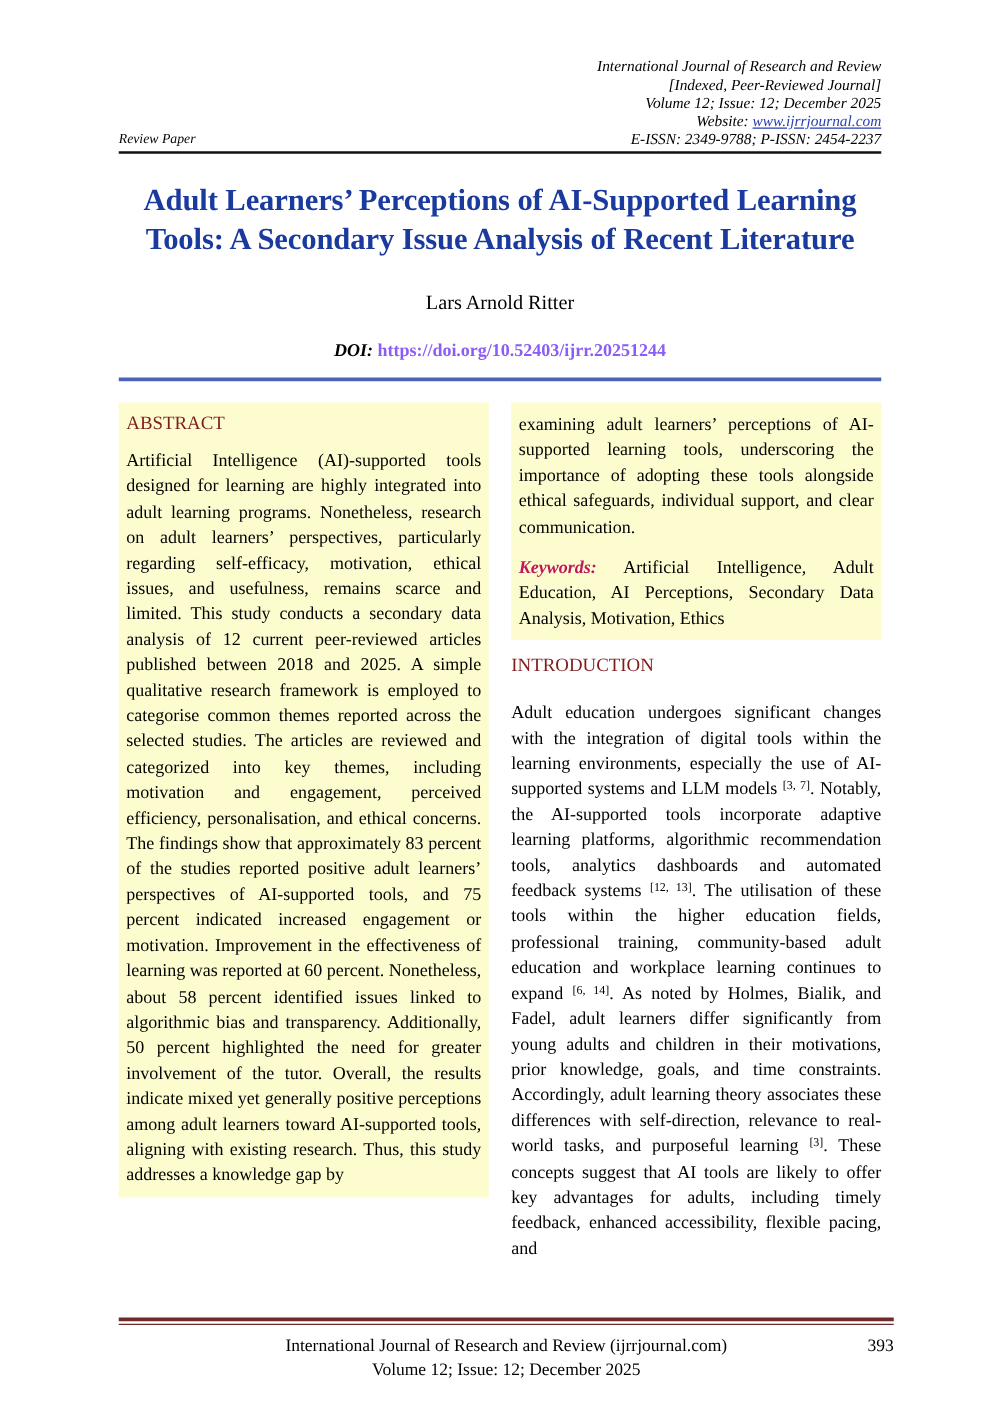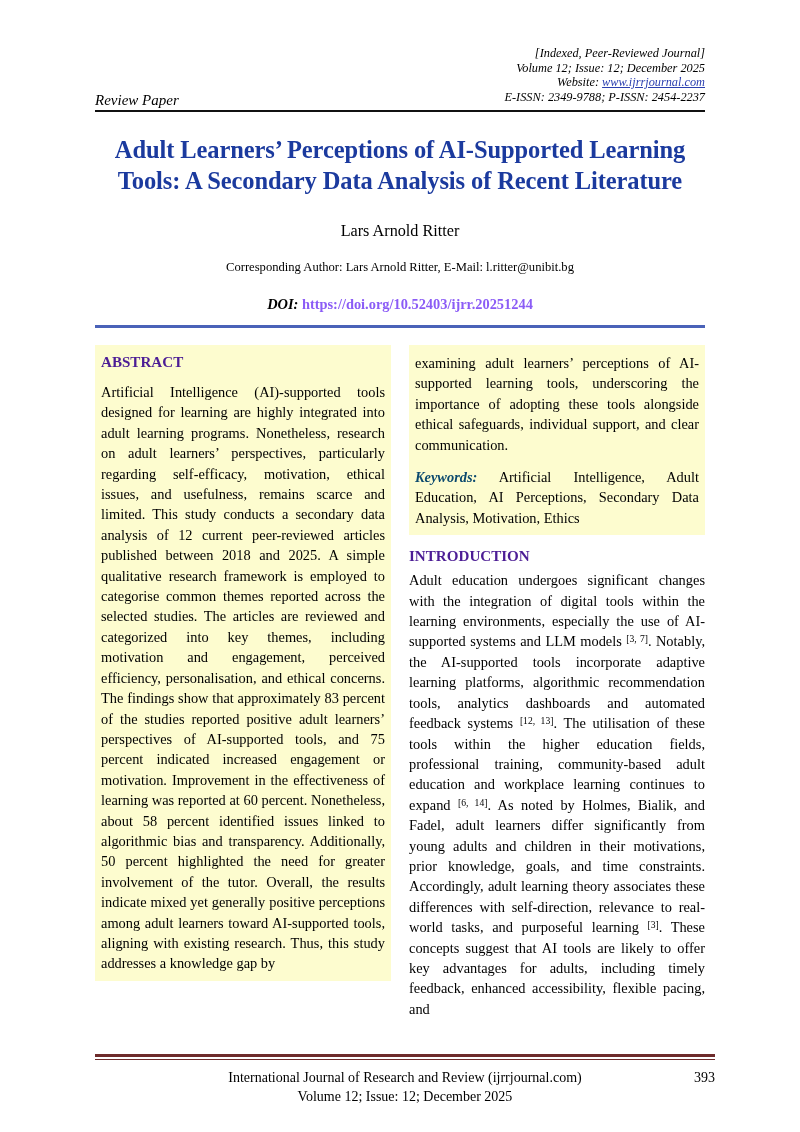--- a/index.html
+++ b/index.html
@@ -39,21 +39,21 @@
   .journal-website-link {
     color: #2a3fb0;
     text-decoration: underline;
     font-style: italic;
   }
   .review-paper-label {
     position: absolute;
     left: 0;
     bottom: 0;
     font-style: italic;
-    font-size: 15px;
+    font-size: 11px;
     line-height: 14.6px;
   }
   .rule-black {
     border: 0;
     border-top: 2.2px solid #111;
     margin: 2px 0 0 0;
     height: 0;
   }
 
   
@@ -106,40 +106,40 @@
   }
   .col-left { margin-right: 18px; }
 
   .highlight {
     background: #fdfccf;
     padding: 8px 6px 7px 6px;
     box-sizing: border-box;
   }
 
   .sec-heading {
-    color: #4c1d95;
-    font-weight: bold;
+    color: #7f1d1d;
+    font-weight: normal;
     font-size: 15.1px;
     line-height: 18px;
     margin: 0 0 11px 0;
   }
-  .sec-heading.tight { margin-bottom: 5px; }
+  .sec-heading.tight { margin-bottom: 18px; }
 
   p.body-text {
     margin: 0;
     font-size: 14.4px;
     line-height: 20.4px;
     text-align: justify;
     text-justify: inter-word;
     hyphens: none;
   }
   p.body-text + p.body-text { margin-top: 12px; }
 
   .kw-label {
-    color: #0c4a6e;
+    color: #be185d;
     font-weight: bold;
     font-style: italic;
   }
 
   sup.cite {
     font-size: 9.6px;
     vertical-align: 0.42em;
     line-height: 0;
   }
 
@@ -178,33 +178,33 @@
     font-size: 14px;
   }
 </style>
 </head>
 <body>
 
 <div class="page">
 
   <div class="masthead">
     <div class="masthead-right">
+      <div class="line">International Journal of Research and Review</div>
       <div class="line">[Indexed, Peer-Reviewed Journal]</div>
       <div class="line">Volume 12; Issue: 12; December 2025</div>
       <div class="line"><span>Website: </span><span class="journal-website-link">www.ijrrjournal.com</span></div>
       <div class="line">E-ISSN: 2349-9788; P-ISSN: 2454-2237</div>
     </div>
     <div class="review-paper-label">Review Paper</div>
   </div>
   <hr class="rule-black">
 
   <div class="title-block">
-    <h1 class="paper-title">Adult Learners’ Perceptions of AI-Supported Learning Tools: A Secondary Data Analysis of Recent Literature</h1>
+    <h1 class="paper-title">Adult Learners’ Perceptions of AI-Supported Learning Tools: A Secondary Issue Analysis of Recent Literature</h1>
     <div class="author-name">Lars Arnold Ritter</div>
-    <div class="corresponding">Corresponding Author: Lars Arnold Ritter, E-Mail: l.ritter@unibit.bg</div>
     <div class="doi-line"><span class="doi-label">DOI: </span><span class="doi-url">https://doi.org/10.52403/ijrr.20251244</span></div>
   </div>
   <hr class="rule-blue">
 
   <div class="columns">
 
     <div class="col col-left">
       <div class="highlight">
         <div class="sec-heading">ABSTRACT</div>
         <p class="body-text">Artificial Intelligence (AI)-supported tools designed for learning are highly integrated into adult learning programs. Nonetheless, research on adult learners’ perspectives, particularly regarding self-efficacy, motivation, ethical issues, and usefulness, remains scarce and limited. This study conducts a secondary data analysis of 12 current peer-reviewed articles published between 2018 and 2025. A simple qualitative research framework is employed to categorise common themes reported across the selected studies. The articles are reviewed and categorized into key themes, including motivation and engagement, perceived efficiency, personalisation, and ethical concerns. The findings show that approximately 83 percent of the studies reported positive adult learners’ perspectives of AI-supported tools, and 75 percent indicated increased engagement or motivation. Improvement in the effectiveness of learning was reported at 60 percent. Nonetheless, about 58 percent identified issues linked to algorithmic bias and transparency. Additionally, 50 percent highlighted the need for greater involvement of the tutor. Overall, the results indicate mixed yet generally positive perceptions among adult learners toward AI-supported tools, aligning with existing research. Thus, this study addresses a knowledge gap by</p>

